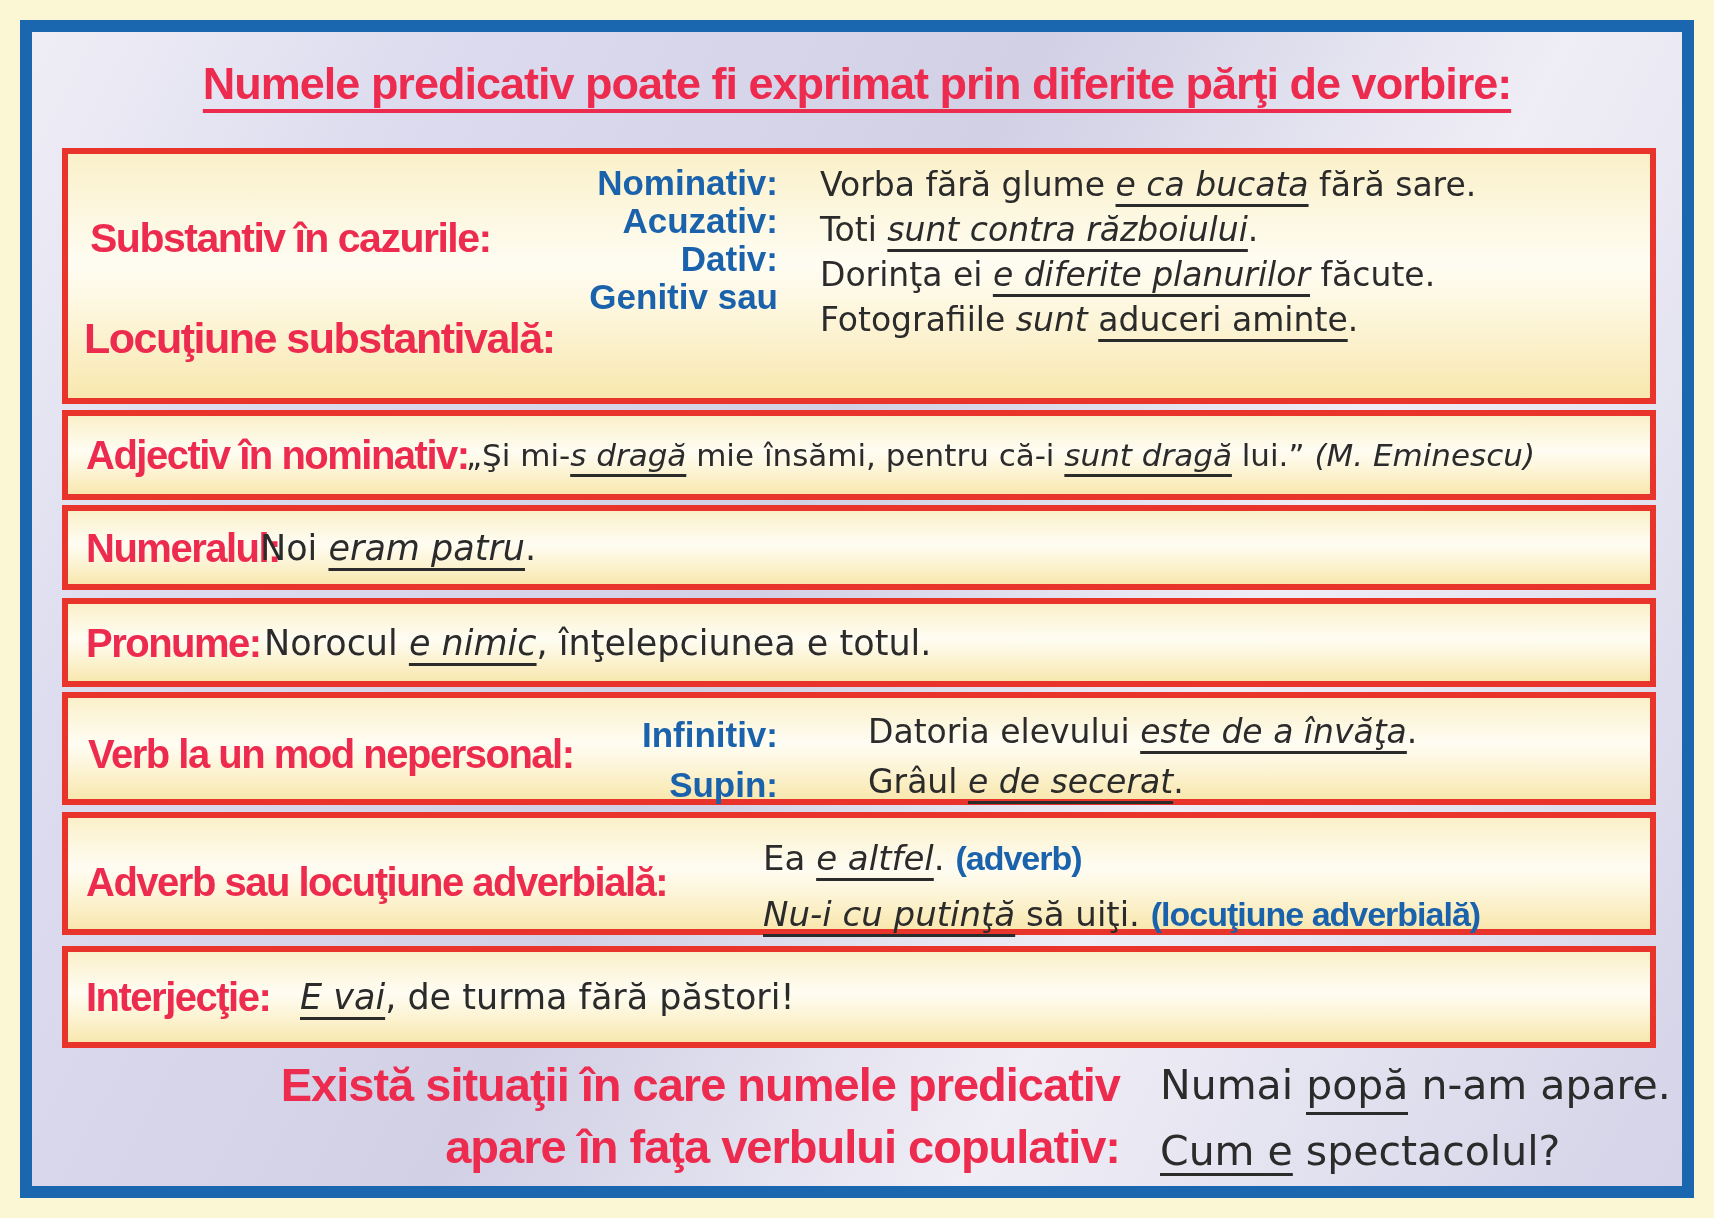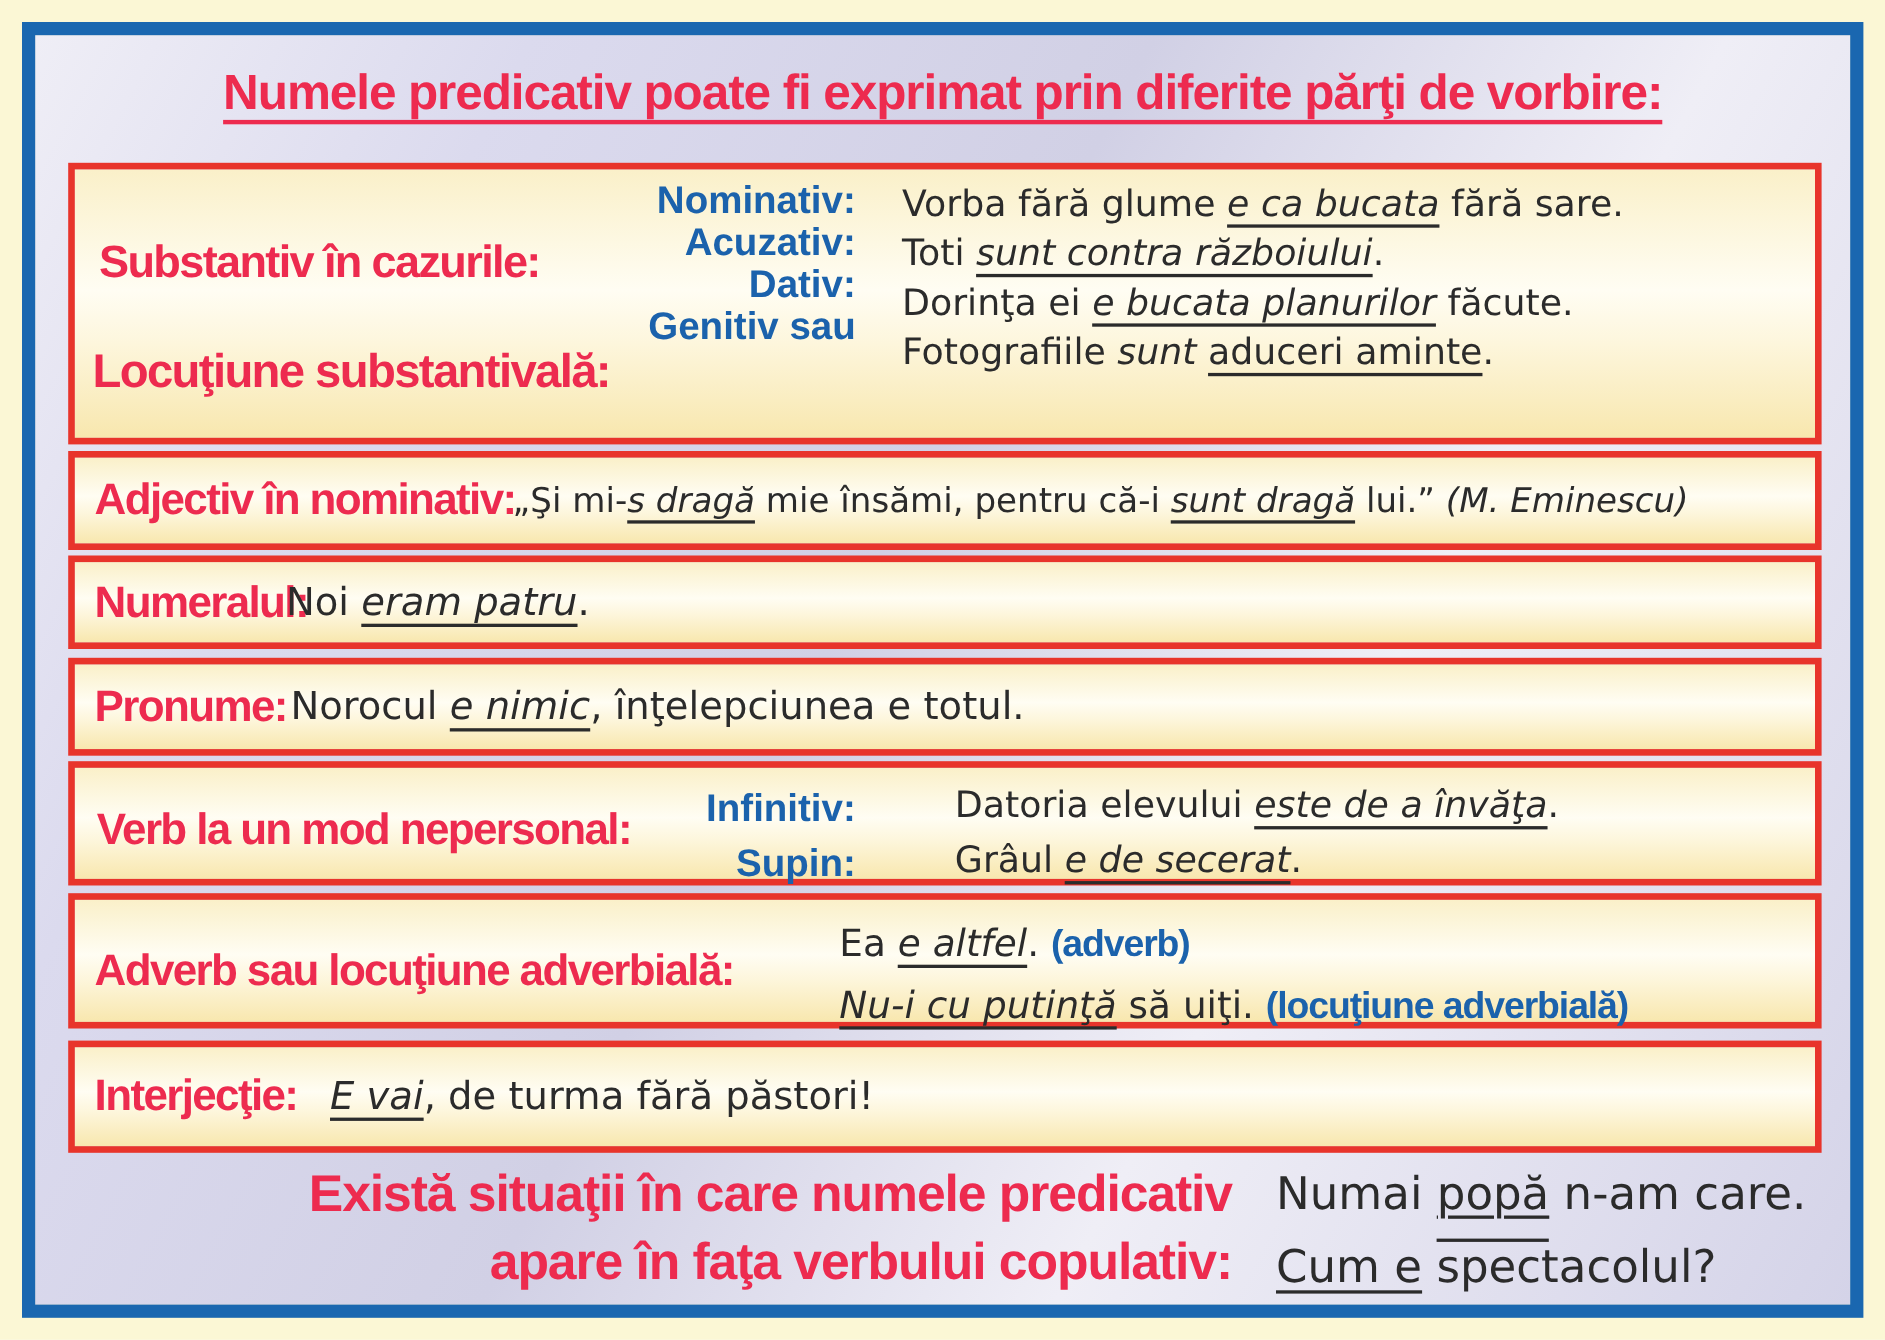--- a/index.html
+++ b/index.html
@@ -27,22 +27,22 @@
   .box2{top:378px;height:90px;}
   .box3{top:473px;height:85px;}
   .box4{top:566px;height:89px;}
   .box5{top:660px;height:113px;}
   .box6{top:780px;height:123px;}
   .box7{top:914px;height:102px;}
   .red-label{position:absolute;color:var(--red);font-weight:bold;letter-spacing:-1.5px;white-space:nowrap;}
   .blue-label{color:var(--blue);font-weight:bold;font-size:35px;line-height:38px;white-space:nowrap;}
   .marker{color:var(--ink);font-family:"DejaVu Sans",sans-serif;white-space:nowrap;}
   .sg-u{text-decoration:underline;text-decoration-thickness:3px;text-underline-offset:8px;}
-  .sg-2{text-decoration:underline;text-decoration-thickness:3px;text-underline-offset:6px;
-        border-bottom:3px solid currentColor;padding-bottom:17px;}
+  .sg-2{text-decoration-thickness:3px;text-underline-offset:6px;
+        border-bottom:3px solid currentColor;padding-bottom:3px;}
   .sg-i{font-style:italic;}
   .sg-c{color:var(--blue);font-weight:bold;font-family:"Liberation Sans",sans-serif;letter-spacing:-1px;}
   
   .b1-label1{left:22px;top:61px;font-size:41px;}
   .b1-label2{left:16px;top:160px;font-size:43px;}
   .b1-cases{position:absolute;left:460px;top:10px;width:250px;text-align:right;}
   .b1-examples{position:absolute;left:752px;top:8px;font-size:33px;line-height:45px;}
   
   .row-label{top:50%;transform:translateY(-50%);left:18px;font-size:40px;}
   .row-example{position:absolute;top:50%;transform:translateY(-50%);font-size:35px;}
@@ -76,21 +76,21 @@
       <div class="red-label b1-label2">Locuţiune substantivală:</div>
       <div class="b1-cases">
         <div class="blue-label">Nominativ:</div>
         <div class="blue-label">Acuzativ:</div>
         <div class="blue-label">Dativ:</div>
         <div class="blue-label">Genitiv sau</div>
       </div>
       <div class="b1-examples">
         <div class="marker"><span>Vorba fără glume </span><span class="sg-u sg-i">e ca bucata</span><span> fără sare.</span></div>
         <div class="marker"><span>Toti </span><span class="sg-u sg-i">sunt contra războiului</span><span>.</span></div>
-        <div class="marker"><span>Dorinţa ei </span><span class="sg-u sg-i">e bucata planurilor</span><span> făcute.</span></div>
+        <div class="marker"><span>Dorinţa ei </span><span class="sg-u sg-i">e diferite planurilor</span><span> făcute.</span></div>
         <div class="marker"><span>Fotografiile </span><span class="sg-i">sunt </span><span class="sg-u">aduceri aminte</span><span>.</span></div>
       </div>
     </section>
 
     <section class="box box2">
       <div class="red-label row-label">Adjectiv în nominativ:</div>
       <div class="marker row-example b2-example"><span>„Şi mi-</span><span class="sg-u sg-i">s dragă</span><span> mie însămi, pentru că-i </span><span class="sg-u sg-i">sunt dragă</span><span> lui.” </span><span class="sg-i">(M. Eminescu)</span></div>
     </section>
 
     <section class="box box3">
@@ -126,18 +126,18 @@
     <section class="box box7">
       <div class="red-label row-label">Interjecţie:</div>
       <div class="marker row-example b7-example"><span class="sg-u sg-i">E vai</span><span>, de turma fără păstori!</span></div>
     </section>
 
     <div class="footer-left">
       <div>Există situaţii în care numele predicativ</div>
       <div>apare în faţa verbului copulativ:</div>
     </div>
     <div class="footer-right">
-      <div class="marker"><span>Numai </span><span class="sg-2">popă</span><span> n-am care.</span></div>
+      <div class="marker"><span>Numai </span><span class="sg-2">popă</span><span> n-am apare.</span></div>
       <div class="marker"><span class="sg-u">Cum e</span><span> spectacolul?</span></div>
     </div>
 
   </div>
 </div>
 
 </body></html>

